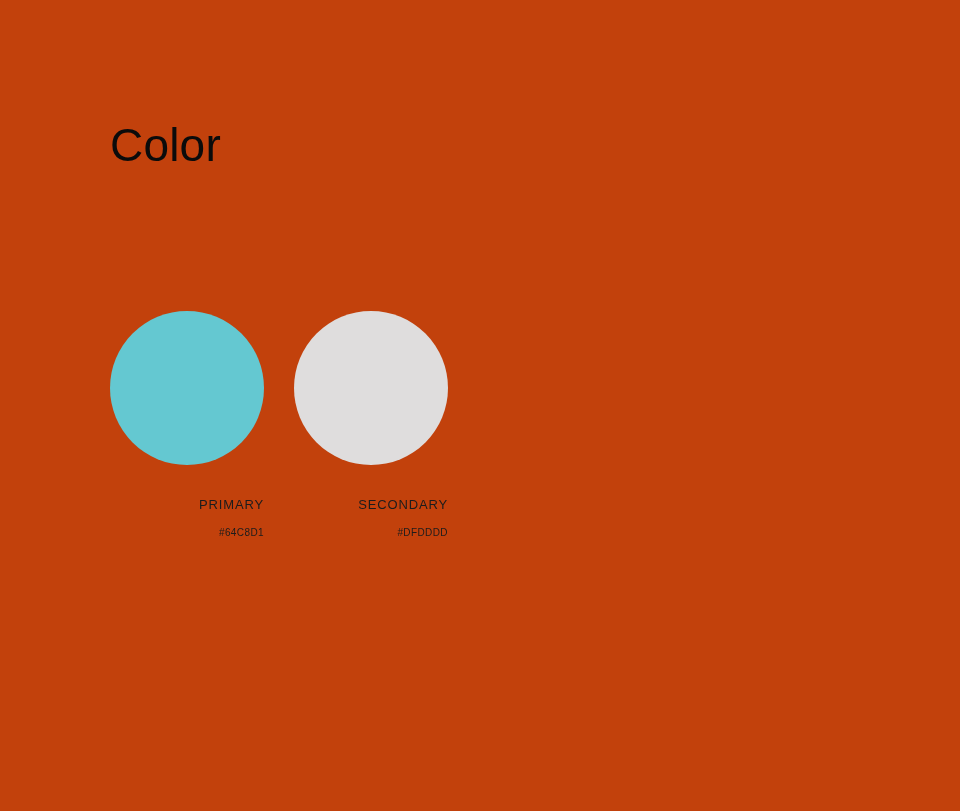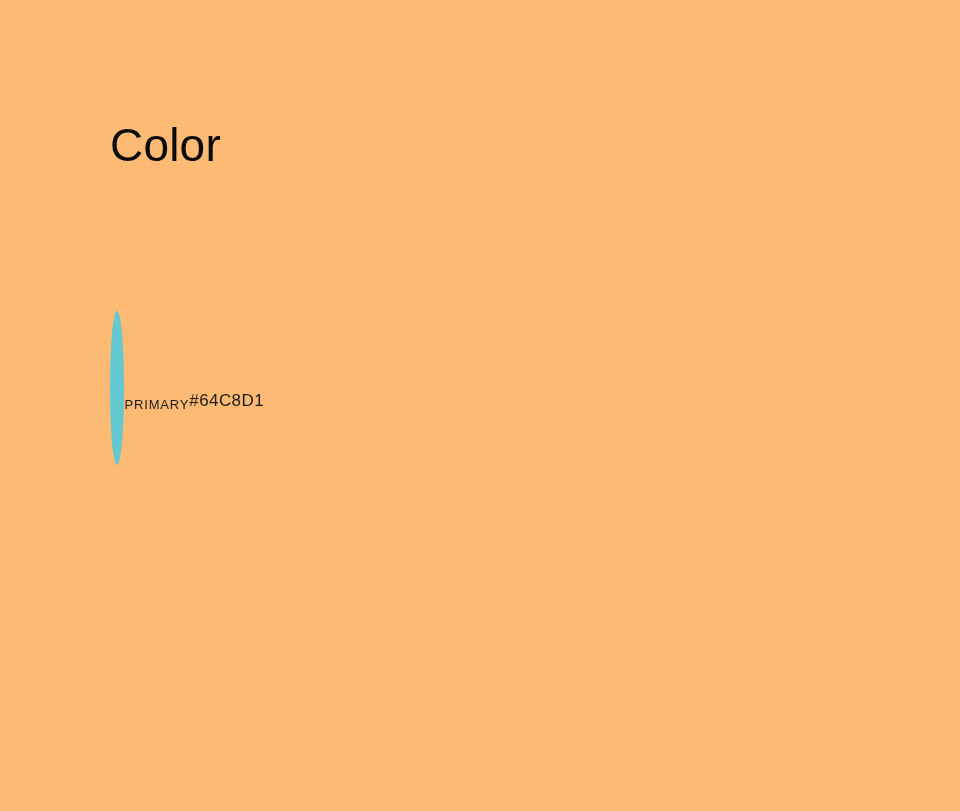--- a/index.html
+++ b/index.html
@@ -42,22 +42,22 @@
     width: 740px;
     display: flex;
     flex-direction: row;
     align-items: flex-start;
   }
 
   .swatch-col {
     width: 154px;
     margin-right: 30px;
     display: flex;
-    flex-direction: row;
-    align-items: center;
+    flex-direction: column;
+    align-items: flex-end;
   }
   .swatch-col:last-child {
     margin-right: 0;
   }
 
   .swatch-circle {
     width: 154px;
     height: 154px;
     border-radius: 50%;
   }
@@ -66,41 +66,46 @@
     margin-top: 32px;
     font-size: 13px;
     line-height: 15px;
     letter-spacing: 0.85px;
     color: #1C1C1C;
     text-align: center;
     white-space: nowrap;
   }
 
   .swatch-hex {
-    margin-top: 24px;
-    font-size: 17px;
+    margin-top: 12px;
+    font-size: 10px;
     line-height: 17px;
     letter-spacing: 0.4px;
     color: #1C1C1C;
     text-align: center;
     white-space: nowrap;
   }
 </style>
 </head>
 <body>
 
-<div id="page" style="background-color: #fdba74;">
+<div id="page" style="background-color: #c2410c;">
 
   <h1 id="page-title">Color</h1>
 
   <div id="palette">
 
     <div class="swatch-col">
       <div class="swatch-circle" style="background-color: rgb(100, 200, 209);"></div>
       <div class="swatch-name">PRIMARY</div>
       <div class="swatch-hex">#64C8D1</div>
     </div>
 
+    <div class="swatch-col">
+      <div class="swatch-circle" style="background-color: rgb(223, 221, 221);"></div>
+      <div class="swatch-name">SECONDARY</div>
+      <div class="swatch-hex">#DFDDDD</div>
+    </div>
 
 
 
   </div>
 </div>
 
 </body></html>

